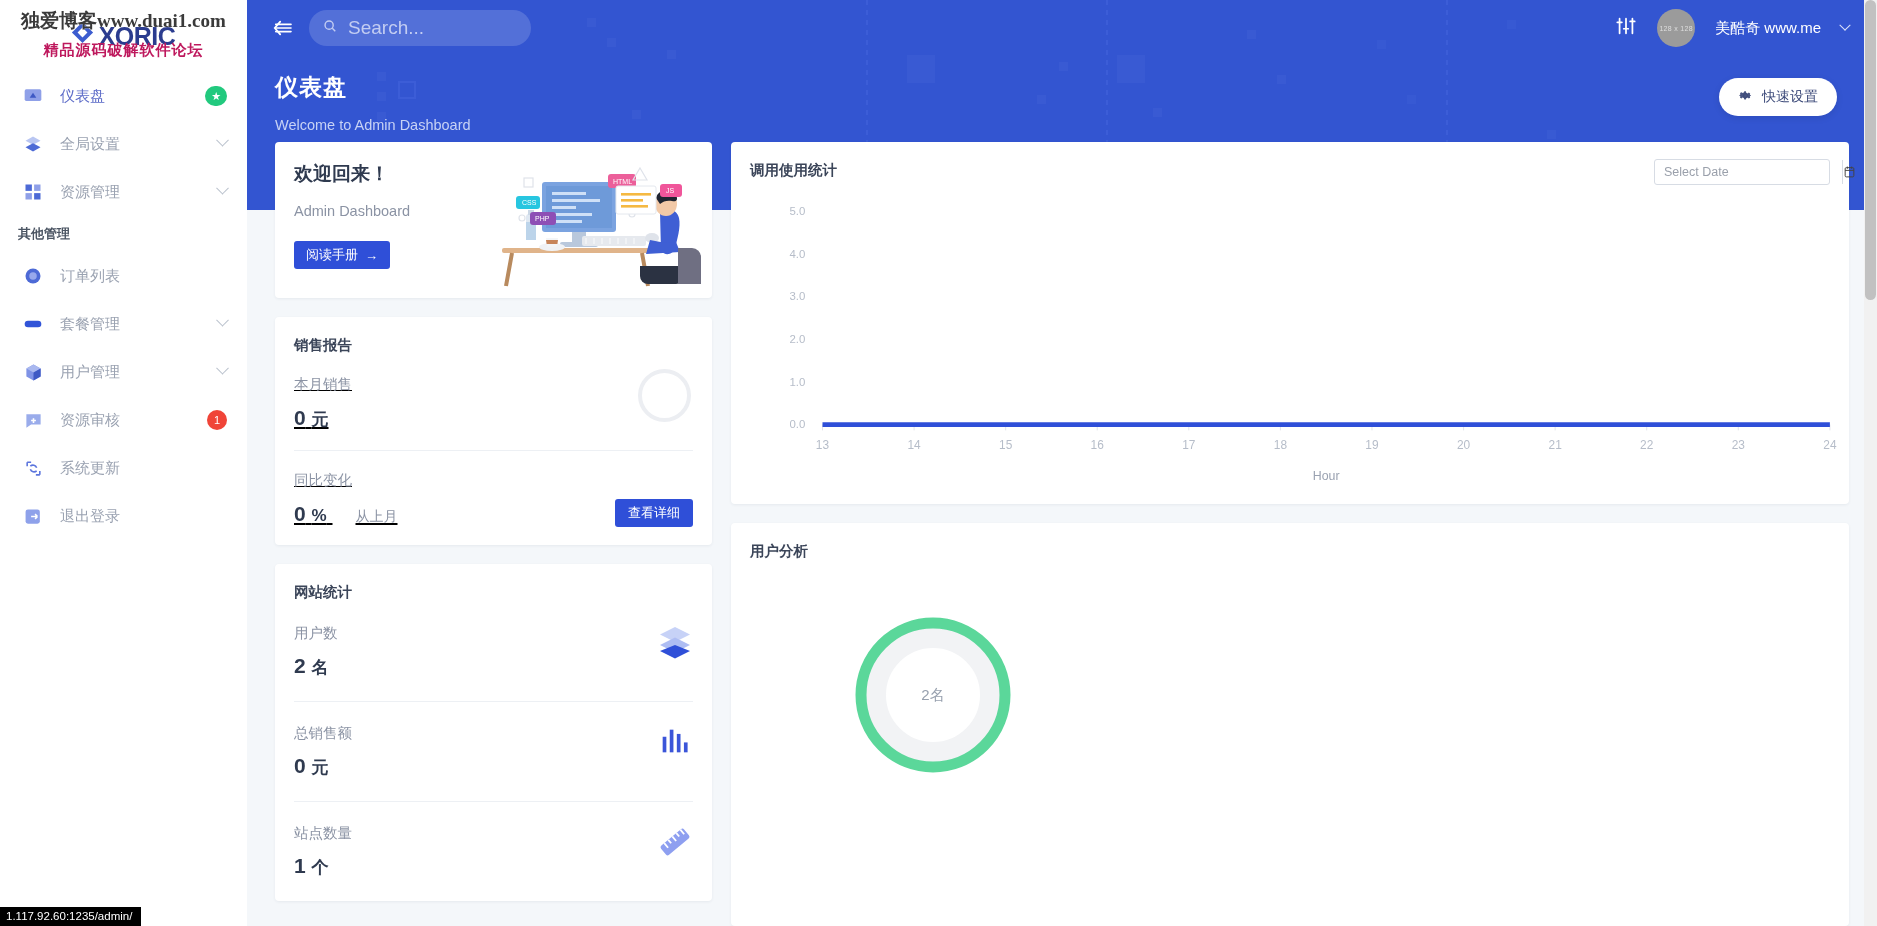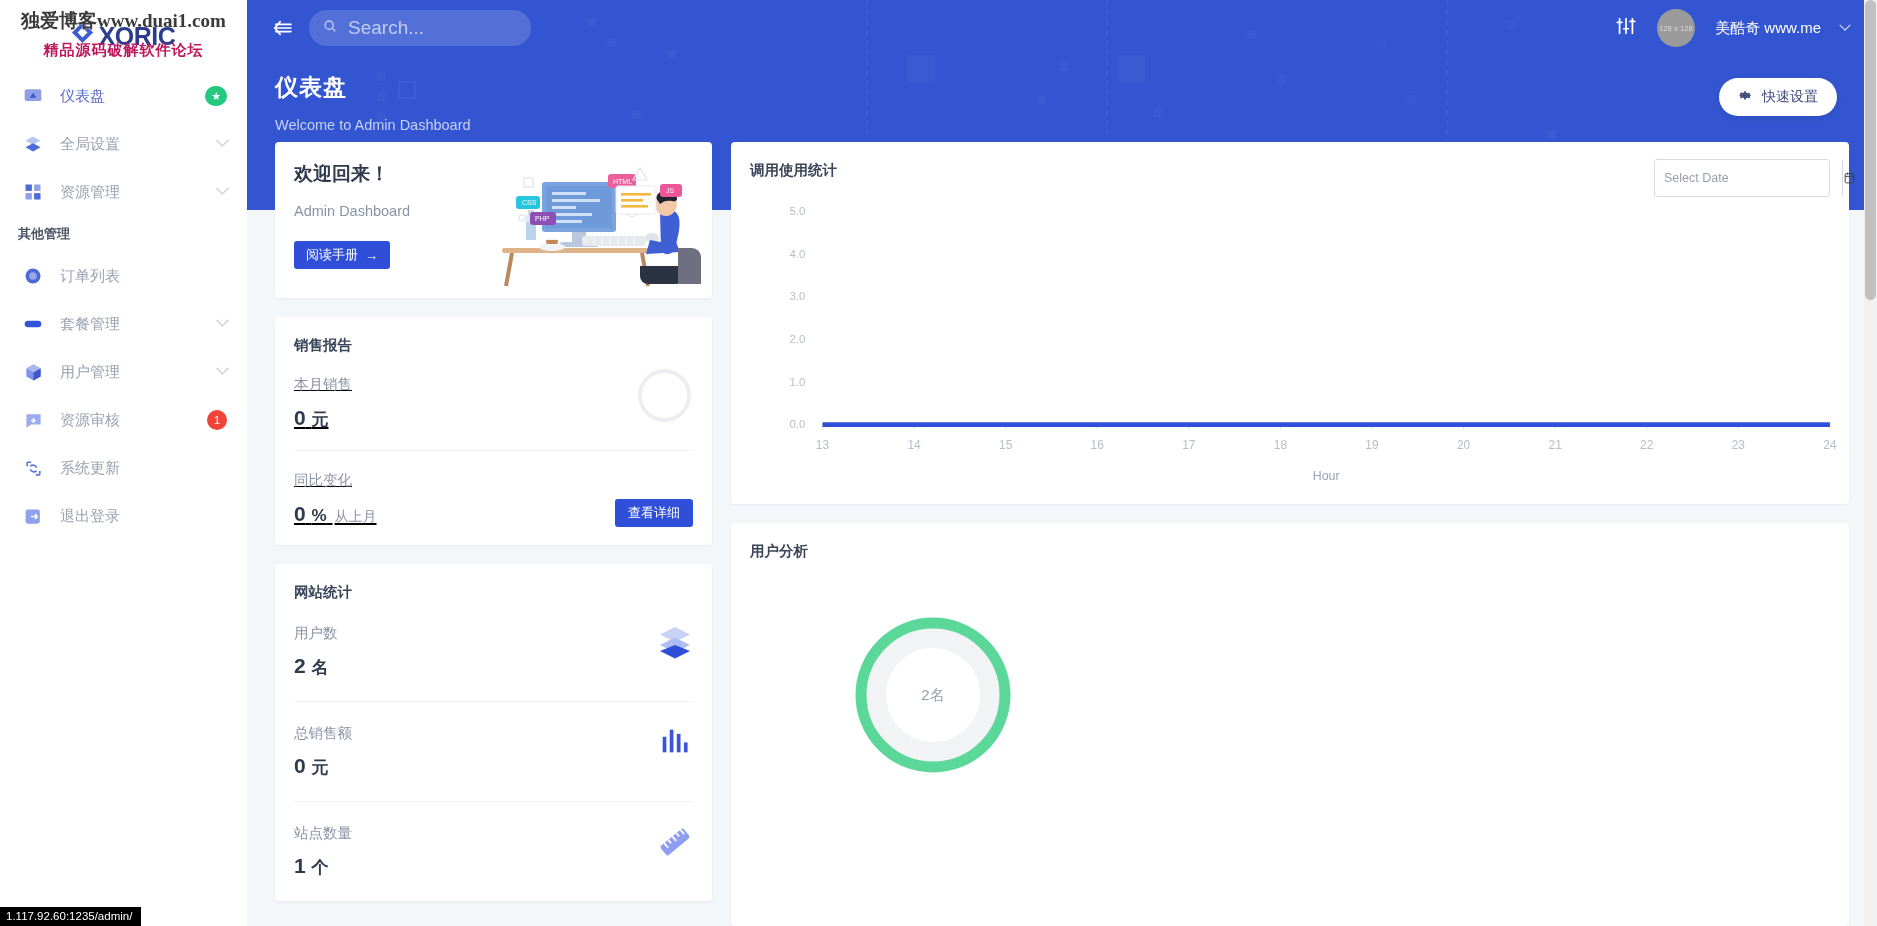--- a/index.html
+++ b/index.html
@@ -155,21 +155,21 @@
   }
   .welcome-ill { position: absolute; right: 8px; bottom: 4px; width: 240px; height: 142px; }
 
   
   .sales-body { padding: 0 19px; }
   .sales-row { padding: 20px 0 19px 0; position: relative; text-decoration: underline; }
   .sales-row + .sales-row { border-top: 1px solid #edf0f4; }
   .sales-label { font-size: 14.5px; color: #8b93a4; }
   .sales-value { font-size: 21px; color: #2f3a4f; margin-top: 12px; font-weight: bold; }
   .sales-value .unit { font-size: 17px; }
-  .sales-value .suffix { font-size: 14px; color: #8b93a4; font-weight: normal; margin-left: 2px; }
+  .sales-value .suffix { font-size: 14px; color: #8b93a4; font-weight: normal; margin-left: 23px; }
   .ring {
     position: absolute; right: 2px; top: 14px; width: 53px; height: 53px;
     border-radius: 50%; border: 4px solid #eceef2;
   }
   .detail-btn {
     position: absolute; right: 0; bottom: 18px;
     background: #2f4fd8; color: #fff; border: none; border-radius: 3px;
     height: 28px; padding: 0 13px; font-size: 13px; cursor: pointer;
     font-family: "Liberation Sans", sans-serif;
   }
@@ -181,21 +181,21 @@
   .stat-text { flex: 1; }
   .stat-label { font-size: 14.5px; color: #8b93a4; }
   .stat-value { font-size: 21px; color: #2f3a4f; margin-top: 11px; font-weight: bold; }
   .stat-value .unit { font-size: 17px; }
   .stat-ico { width: 36px; height: 36px; }
 
   
   .chart-card { height: 362px; position: relative; }
   .date-picker {
     position: absolute; right: 19px; top: 17px;
-    width: 176px; height: 38px; border: 1px solid #d7dce4; border-radius: 3px;
+    width: 176px; height: 26px; border: 1px solid #d7dce4; border-radius: 3px;
     display: flex; align-items: center; background: #fff; gap: 8px;
   }
   .date-picker input {
     border: none; outline: none; flex: 1; height: 100%;
     padding: 0 9px; font-size: 12.5px; color: #333;
     font-family: "Liberation Sans", sans-serif; background: transparent;
   }
   .date-picker input::placeholder { color: #9aa0ab; }
   .date-btn {
     width: 30px; height: 100%; border-left: 1px solid #d7dce4;

